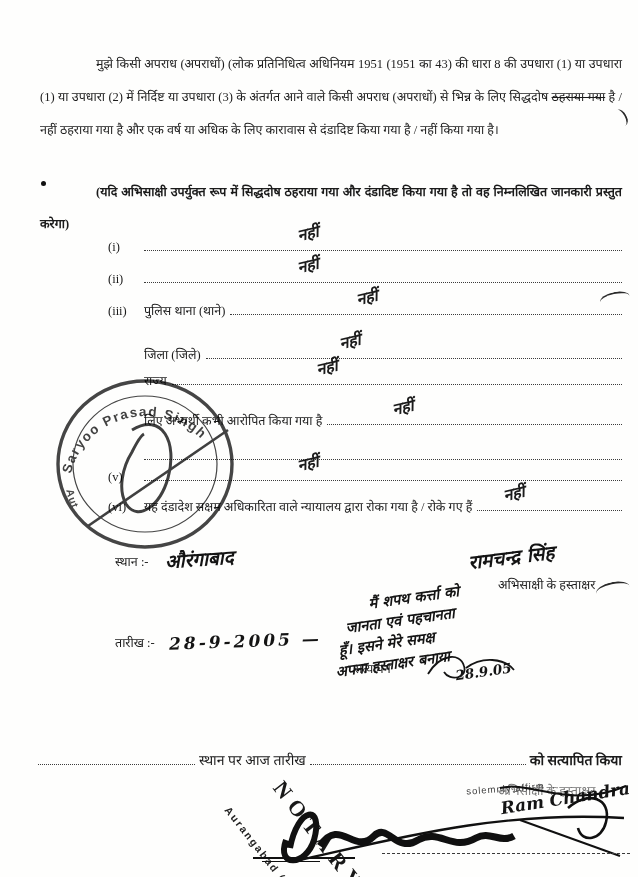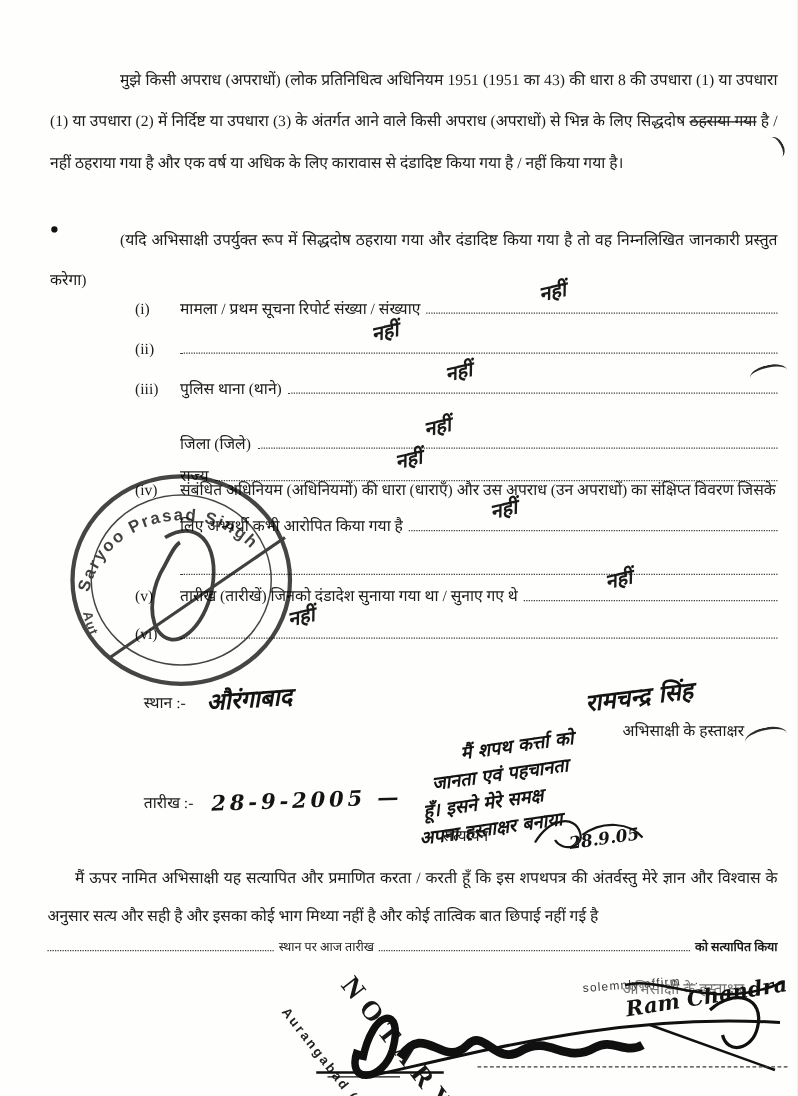--- a/index.html
+++ b/index.html
@@ -23,41 +23,40 @@
   .notary-word{position:absolute;font-family:"Liberation Serif",serif;font-weight:bold;
       font-size:22px;letter-spacing:7px;color:#181818;transform-origin:left top;}
   .notary-loc{position:absolute;font-family:"Liberation Sans","DejaVu Sans",sans-serif;font-weight:bold;
       font-size:10.5px;letter-spacing:2px;color:#222;transform-origin:left top;}
   .tiny-stamp-text{font-family:"Liberation Sans","DejaVu Sans",sans-serif;font-size:9.5px;color:#3a3a3a;
       transform:rotate(-4deg);letter-spacing:1px;}
   .pen-arc{border-top:2.2px solid #2a2a2a;border-radius:50%;}
   .margin-dot{width:5px;height:5px;background:#111;border-radius:50%;}
   .line-mark{border-top:2.5px solid #101010;}
   .dash-mark{border-top:1.5px dashed #3a3a3a;}
-  .vline{display:flex;align-items:baseline;font-size:10px;}
+  .vline{display:flex;align-items:baseline;font-size:14px;}
   .vline .dots{position:relative;height:0.95em;border-bottom:1.6px dotted #3c3c3c;}
 </style>
 </head>
 <body>
 
 <div class="page">
 
   <div class="abs para" style="left:40px;top:48px;width:582px;text-indent:56px;">
     <span>मुझे किसी अपराध (अपराधों) (लोक प्रतिनिधित्व अधिनियम 1951 (1951 का 43) की धारा 8 की उपधारा (1) या उपधारा (1) या उपधारा (2) में निर्दिष्ट या उपधारा (3) के अंतर्गत आने वाले किसी अपराध (अपराधों) से भिन्न के लिए सिद्धदोष</span>
     <span class="struck">ठहराया गया</span>
     <span> है /  नहीं ठहराया गया है और एक वर्ष या अधिक के लिए कारावास से दंडादिष्ट किया गया है  /  नहीं किया गया है।</span>
   </div>
 
   <div class="abs margin-dot" style="left:41px;top:181px;"></div>
 
-  <div class="abs para" style="left:40px;top:176px;width:582px;text-indent:56px;line-height:32px;">(यदि अभिसाक्षी उपर्युक्त रूप में सिद्धदोष ठहराया गया और दंडादिष्ट किया गया है तो वह निम्नलिखित जानकारी प्रस्तुत करेगा)</div>
+  <div class="abs para" style="left:40px;top:176px;width:582px;text-indent:56px;line-height:32px;font-weight:bold;">(यदि अभिसाक्षी उपर्युक्त रूप में सिद्धदोष ठहराया गया और दंडादिष्ट किया गया है तो वह निम्नलिखित जानकारी प्रस्तुत करेगा)</div>
 
   <div class="row" style="top:238px;">
     <span class="num">(i)</span>
-    <span class="lbl">मामला / प्रथम सूचना रिपोर्ट संख्या / संख्याए</span>
     <span class="dots">
         <span class="hv">नहीं</span>
       </span>
   </div>
   <div class="row" style="top:270px;">
     <span class="num">(ii)</span>
     <span class="dots">
         <span class="hv">नहीं</span>
       </span>
   </div>
@@ -75,44 +74,40 @@
         <span class="hv">नहीं</span>
       </span>
   </div>
   <div class="row" style="top:372px;justify-content:flex-end;">
     <span class="num"></span>
     <span class="lbl">राज्य</span>
     <span class="dots">
         <span class="hv">नहीं</span>
       </span>
   </div>
-  <div class="row" style="top:383px;">
-    <span class="num">(iv)</span>
-    <span class="lbl">संबंधित अधिनियम (अधिनियमों) की धारा (धाराएँ) और उस अपराध (उन अपराधों) का संक्षिप्त विवरण जिसके</span>
-  </div>
   <div class="row" style="top:412px;">
     <span class="num"></span>
     <span class="lbl">लिए अभ्यर्थी कभी आरोपित किया गया है</span>
     <span class="dots">
         <span class="hv" style="left:22%">नहीं</span>
       </span>
   </div>
   <div class="row" style="top:447px;">
     <span class="num"></span>
     <span class="dots"></span>
   </div>
   <div class="row" style="top:468px;">
     <span class="num">(v)</span>
-    <span class="lbl">तारीख (तारीखें) जिनको दंडादेश सुनाया गया था / सुनाए गए थे</span>
     <span class="dots">
         <span class="hv">नहीं</span>
       </span>
   </div>
   <div class="row" style="top:498px;">
     <span class="num">(vi)</span>
+    <span class="lbl">यह दंडादेश सक्षम अधिकारिता वाले न्यायालय द्वारा रोका गया है / रोके गए हैं</span>
     <span class="dots">
         <span class="hv" style="left:18%">नहीं</span>
       </span>
   </div>
 
   <div class="abs stamp-wrap" style="left:52px;top:376px;width:184px;height:176px;">
     <svg width="184" height="176" viewBox="0 0 184 176">
       <defs>
         <path id="arcTop" d="M 18,104 A 76,72 0 0 1 168,98" fill="none"></path>
         <path id="arcBL" d="M 14,110 A 76,72 0 0 0 52,166" fill="none"></path>
@@ -150,21 +145,20 @@
     <div class="hand" style="font-size:14.5px;font-weight:bold;">अपना हस्ताक्षर बनाया</div>
     <div class="hand" style="font-size:13.5px;font-weight:bold;margin-left:118px;">28.9.05</div>
   </div>
 
   <svg class="abs" style="left:420px;top:648px;" width="100" height="36">
     <path d="M8,26 C20,6 40,4 44,18 C48,30 30,34 24,24 M46,20 C62,8 84,10 94,22" fill="none" stroke="#161616" stroke-width="1.8"></path>
   </svg>
 
   <div class="abs label-print" style="left:354px;top:660px;">सत्यापन</div>
 
-  <div class="abs para" style="left:38px;top:687px;width:584px;line-height:31px;text-indent:22px;">मैं ऊपर नामित अभिसाक्षी यह सत्यापित और प्रमाणित करता / करती हूँ कि इस शपथपत्र की अंतर्वस्तु मेरे ज्ञान और विश्वास के अनुसार सत्य और सही है और इसका कोई भाग मिथ्या नहीं है और कोई तात्विक बात छिपाई नहीं गई है</div>
 
   <div class="abs vline" style="left:38px;top:750px;width:584px;">
     <span class="dots" style="flex:1.6;"></span>
     <span class="lbl" style="padding:0 4px;white-space:nowrap;">स्थान पर आज तारीख</span>
     <span class="dots" style="flex:2.2;"></span>
     <span class="lbl" style="padding-left:4px;white-space:nowrap;font-weight:bold;">को सत्यापित किया</span>
   </div>
 
   <div class="abs label-print" style="left:498px;top:782px;color:#5c5c5c;opacity:.85;">अभिसाक्षी के हस्ताक्षर</div>
 

